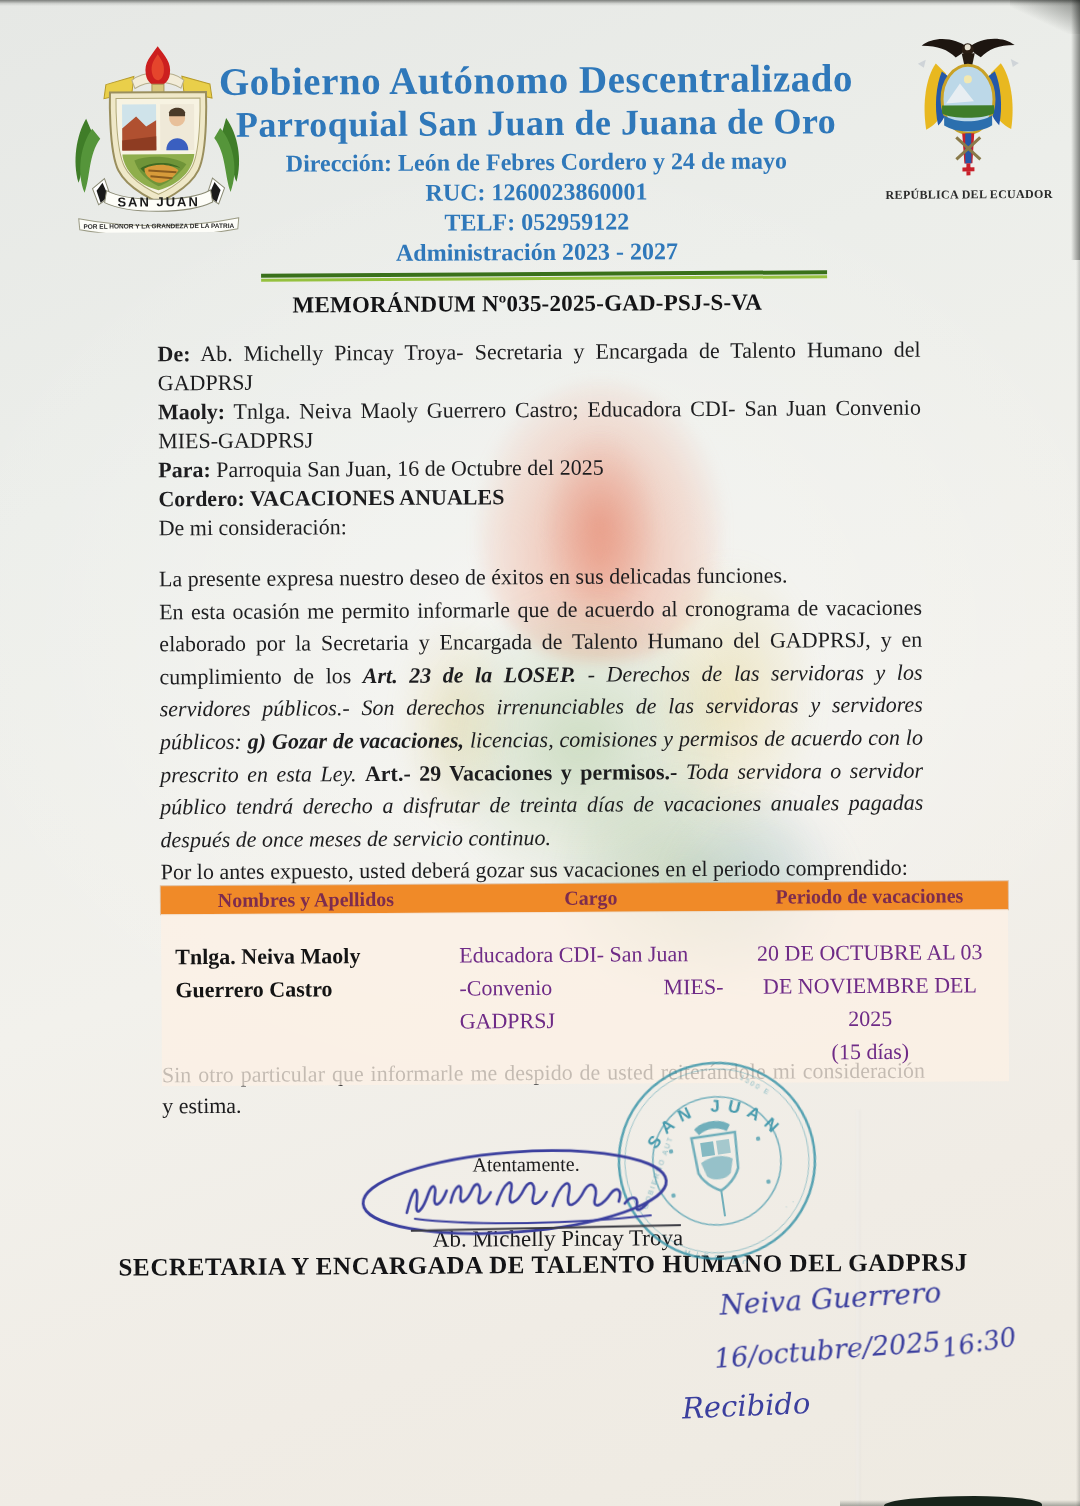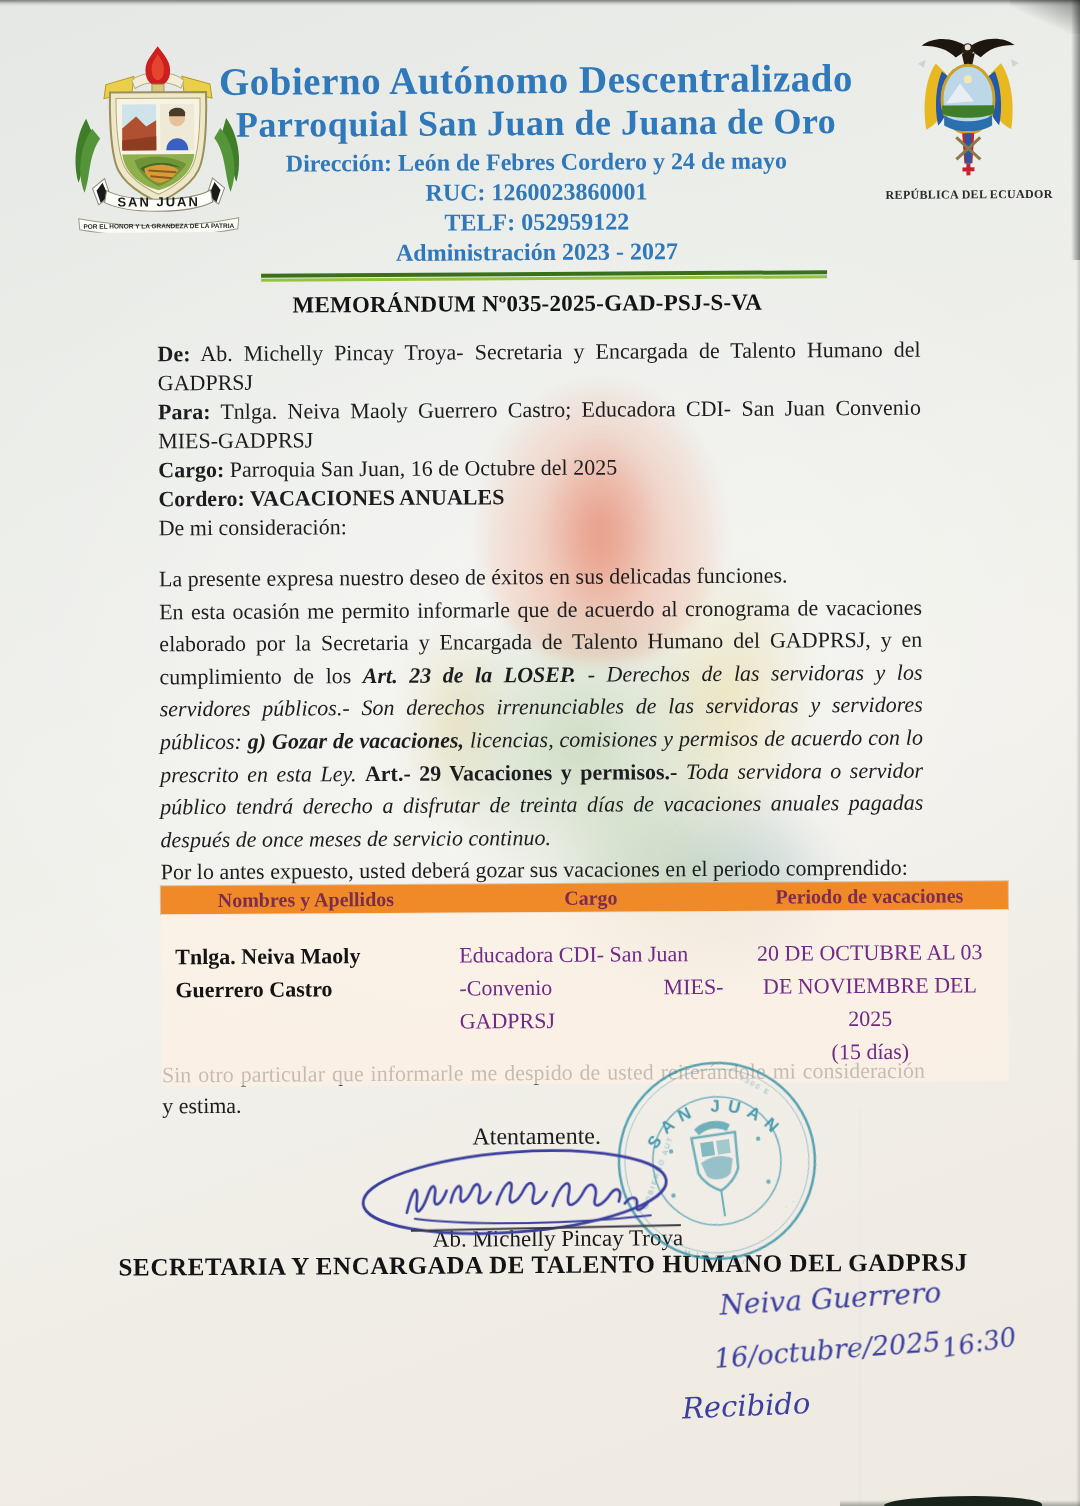--- a/index.html
+++ b/index.html
@@ -76,21 +76,21 @@
   .c1{width:290px;} .c2{width:280px;} .c3{width:277px;}
   .vt-row{display:flex;background:rgba(252,240,228,.75);padding:26px 0 14px 0;min-height:95px;}
   .vt-row .cell{font-size:22px;line-height:33px;}
   .cell-nombres{width:276px;padding-left:14px;font-weight:bold;color:#141414;}
   .cell-cargo{width:264px;padding-left:8px;padding-right:8px;color:#6f2b87;}
   .cargo-just{display:flex;justify-content:space-between;}
   .cell-periodo{width:277px;text-align:center;color:#6f2b87;}
   
   .closingblock{position:absolute;left:160px;top:1057px;width:763px;font-size:22px;line-height:31px;}
   .closingblock p{margin:0;text-align:justify;}
-  .atentamente{position:absolute;left:470px;top:1123px;font-size:24px;}
+  .atentamente{position:absolute;left:470px;top:1153px;font-size:20px;}
   .stamp{position:absolute;left:608px;top:1050px;width:212px;height:218px;z-index:3;
     transform:rotate(-8deg);opacity:.88;}
   .signature{position:absolute;left:352px;top:1140px;width:340px;height:100px;z-index:4;}
   .signer-name{position:absolute;left:330px;top:1226px;width:450px;text-align:center;
     font-size:23px;color:#1b1b1d;}
   .signer-title{position:absolute;left:0;top:1251px;width:1080px;text-align:center;
     font-size:25px;font-weight:bold;letter-spacing:.6px;color:#141416;}
   
   .hw{position:absolute;z-index:4;color:#3b3f9e;font-family:"DejaVu Serif",serif;
     font-style:italic;white-space:nowrap;}
@@ -199,22 +199,22 @@
 
     <div class="green-rule">
         <div class="g1"></div>
         <div class="g2"></div>
       </div>
 
     <div class="memo-title">MEMORÁNDUM Nº035-2025-GAD-PSJ-S-VA</div>
 
     <div class="meta">
       <p><b>De:</b><span> Ab. Michelly Pincay Troya- Secretaria y Encargada de Talento Humano del GADPRSJ</span></p>
-      <p><b>Para:</b><span> Tnlga. Neiva Maoly Guerrero Castro; Educadora CDI- San Juan Convenio MIES-GADPRSJ</span></p>
-      <p><b>Cargo:</b><span> Parroquia San Juan, 16 de Octubre del 2025</span></p>
+      <p><b>Maoly:</b><span> Tnlga. Neiva Maoly Guerrero Castro; Educadora CDI- San Juan Convenio MIES-GADPRSJ</span></p>
+      <p><b>Para:</b><span> Parroquia San Juan, 16 de Octubre del 2025</span></p>
       <p><b>Cordero:</b><span class="asunto"> VACACIONES ANUALES</span></p>
       <p><span>De mi consideración:</span></p>
     </div>
 
     <div class="bodyblock">
       <p><span>La presente expresa nuestro deseo de éxitos en sus delicadas funciones.</span></p>
       <p><span>En esta ocasión me permito informarle que de acuerdo al cronograma de vacaciones elaborado por la Secretaria y Encargada de Talento Humano del GADPRSJ, y  en cumplimiento de los </span><span class="r-bi">Art. 23 de la LOSEP.</span><span class="r-i"> - Derechos de las servidoras y los servidores públicos.- Son derechos irrenunciables de las servidoras y servidores públicos: </span><span class="r-bi">g) Gozar de vacaciones,</span><span class="r-i"> licencias, comisiones y permisos de acuerdo con lo prescrito en esta Ley. </span><span class="r-b">Art.- 29 Vacaciones y permisos.-</span><span class="r-i"> Toda servidora o servidor público tendrá derecho a disfrutar de treinta días de vacaciones anuales pagadas después de once meses de servicio continuo.</span></p>
       <p><span>Por lo antes expuesto, usted deberá gozar sus vacaciones en el periodo comprendido:</span></p>
     </div>
 

